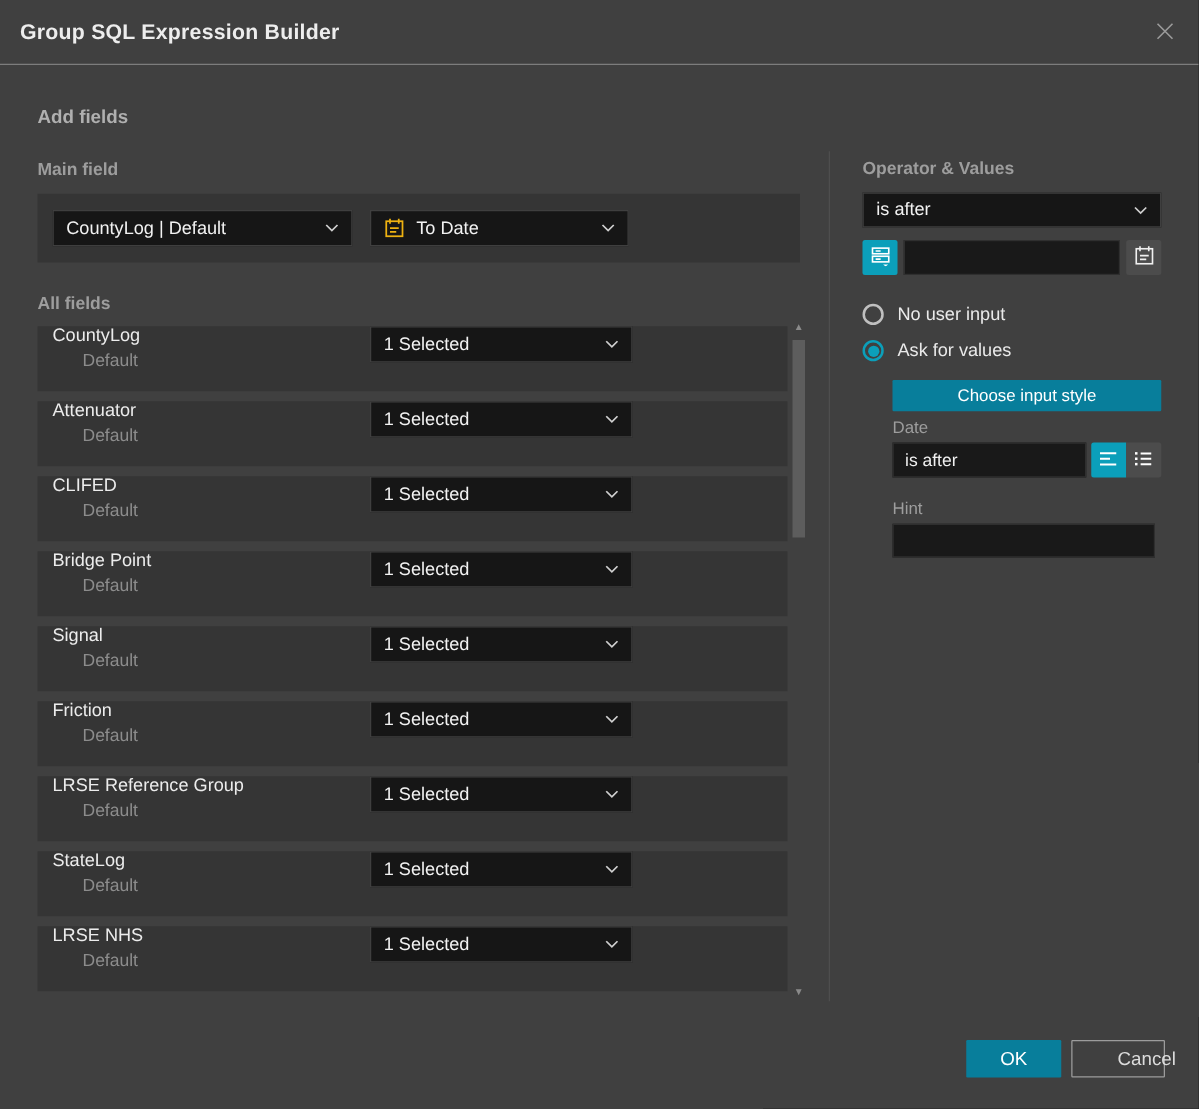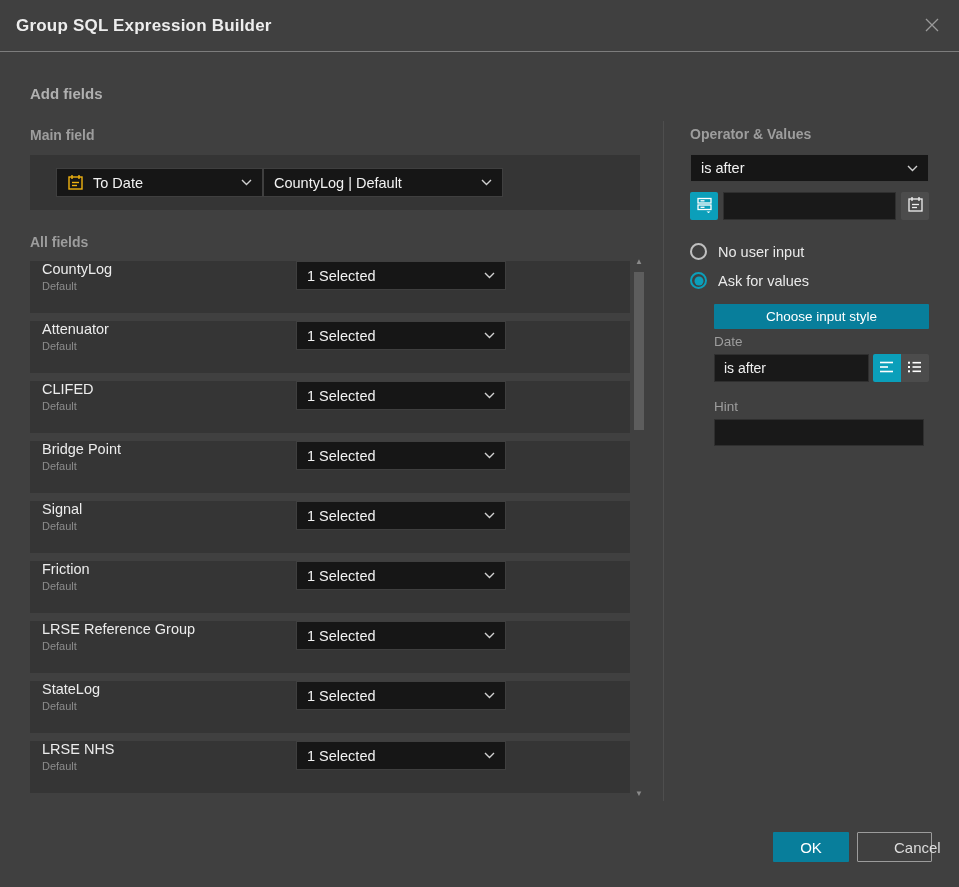--- a/index.html
+++ b/index.html
@@ -29,21 +29,21 @@
   .main-panel{position:absolute;left:30px;top:155px;width:610px;height:55px;background:#353535;display:flex;align-items:center;padding-left:12px;}
   .main-field-select{width:240px;}
   .type-select{width:207px;margin-left:14px;}
   .type-select .cal{margin-right:9px;display:flex;align-items:center;}
 
   
   .list{position:absolute;left:30px;top:261px;width:600px;}
   .field-row{height:52px;background:#353535;margin-bottom:8px;display:flex;align-items:flex-start;padding-left:12px;position:relative;}
   .field-info{display:flex;flex-direction:column;gap:3px;width:254px;}
   .field-name{font-size:14.5px;color:#ececec;}
-  .field-sub{font-size:11px;color:#8c8c8c;}
+  .field-sub{font-size:14px;color:#8c8c8c;margin-left:24px;}
   .row-select{position:absolute;left:266px;width:210px;}
 
   
   .scrollbar{position:absolute;left:632px;top:258px;width:14px;height:542px;display:flex;flex-direction:column;align-items:center;}
   .scroll-arrow{color:#8a8a8a;font-size:8px;line-height:8px;height:10px;flex:none;cursor:pointer;}
   .scroll-track{position:relative;flex:1;width:10px;}
   .scroll-thumb{position:absolute;left:0;top:4px;width:10px;height:158px;background:#5d5d5d;cursor:pointer;}
 
   
   .divider{position:absolute;left:663px;top:121px;width:1px;height:680px;background:#4e4e4e;}
@@ -97,39 +97,39 @@
             <path d="M3 3l12 12M15 3L3 15" stroke="#9a9a9a" stroke-width="1.3" fill="none"></path>
           </svg>
       </span>
     </button>
   </div>
 
   <div class="h-add">Add fields</div>
   <div class="h-sub" style="left:30px;top:127px;">Main field</div>
 
   <div class="main-panel">
+    <div class="select main-field-select">
+      <span class="sel-text">CountyLog | Default</span>
+      <span class="chev">
+        <svg width="11" height="7" viewBox="0 0 11 7">
+            <path d="M1 1l4.5 4.5L10 1" fill="none" stroke="#d0d0d0" stroke-width="1.4"></path>
+          </svg>
+      </span>
+    </div>
     <div class="select type-select">
       <span class="cal">
         <svg width="17" height="17" viewBox="0 0 17 17">
           <rect x="2" y="3" width="13" height="12" fill="none" stroke="var(--date_icon_color)" stroke-width="1.4"></rect>
           <line x1="5" y1="1" x2="5" y2="5" stroke="var(--date_icon_color)" stroke-width="1.4"></line>
           <line x1="12" y1="1" x2="12" y2="5" stroke="var(--date_icon_color)" stroke-width="1.4"></line>
           <line x1="5" y1="8.5" x2="12" y2="8.5" stroke="var(--date_icon_color)" stroke-width="1.4"></line>
           <line x1="5" y1="11.5" x2="10" y2="11.5" stroke="var(--date_icon_color)" stroke-width="1.4"></line>
         </svg>
       </span>
       <span class="sel-text">To Date</span>
-      <span class="chev">
-        <svg width="11" height="7" viewBox="0 0 11 7">
-            <path d="M1 1l4.5 4.5L10 1" fill="none" stroke="#d0d0d0" stroke-width="1.4"></path>
-          </svg>
-      </span>
-    </div>
-    <div class="select main-field-select">
-      <span class="sel-text">CountyLog | Default</span>
       <span class="chev">
         <svg width="11" height="7" viewBox="0 0 11 7">
             <path d="M1 1l4.5 4.5L10 1" fill="none" stroke="#d0d0d0" stroke-width="1.4"></path>
           </svg>
       </span>
     </div>
   </div>
 
   <div class="h-sub" style="left:30px;top:234px;">All fields</div>
 

